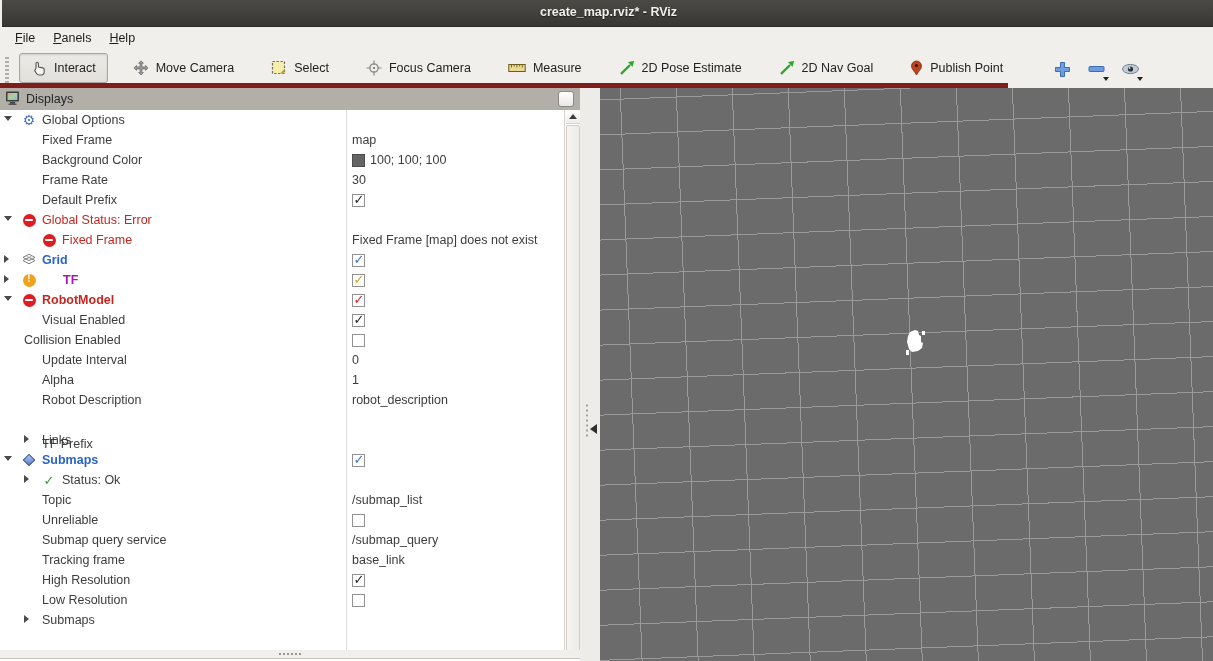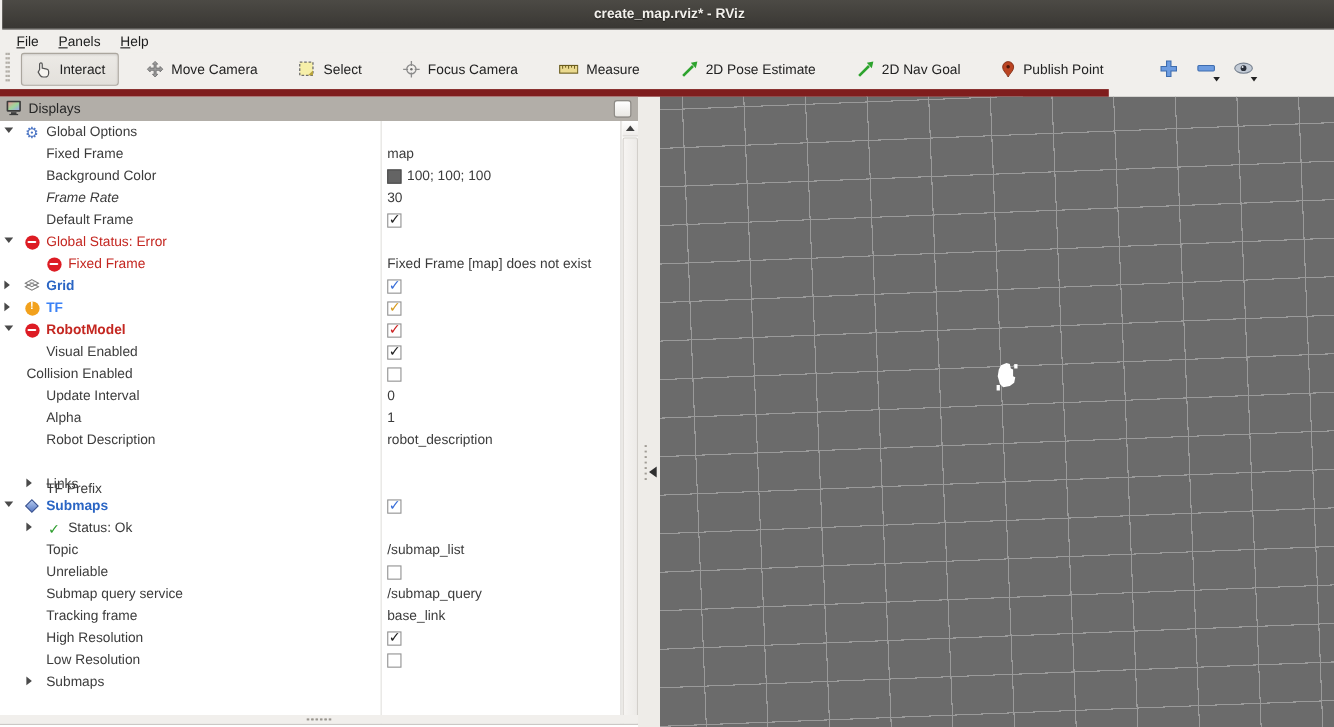--- a/index.html
+++ b/index.html
@@ -14,21 +14,21 @@
     color:#f2f0ec; font-weight:bold; font-size:12.5px; text-shadow:0 1px 1px #1d1c1a; }
 
   
   .menubar { position:absolute; left:0; top:27px; width:1213px; height:21px;
     background:#f1efec; display:flex; align-items:center; padding-left:6px; }
   .menu-item { padding:2px 9px; color:#1c1c1c; cursor:default; }
   .menu-item u { text-decoration:underline; }
 
   
   .toolbar { position:absolute; left:0; top:48px; width:1008px; height:40px;
-    background:#f1efec; border-bottom:7px solid #7f1d1d; display:flex; align-items:flex-start; }
+    background:#f1efec; border-bottom:5px solid #7f1d1d; display:flex; align-items:flex-end; }
   .tb-handle { width:5px; height:26px; border-left:2px dotted #b3afa8; border-right:2px dotted #b3afa8; margin:0 10px 0 5px; }
   .tool-btn { display:flex; align-items:center; gap:7px; padding:6px 11px; margin-right:13px;
     border:1px solid transparent; border-radius:3px; color:#222; white-space:nowrap; }
   .tool-btn.active { background:linear-gradient(#eceae6,#e3e0db); border:1px solid #aba69e;
     box-shadow:inset 0 1px 2px rgba(0,0,0,0.12); }
   .tb-sep { width:1px; height:24px; background:#b6b2ac; margin:0 14px 0 6px; }
   .action-btn { position:relative; display:flex; align-items:center; justify-content:center;
     width:28px; height:28px; margin-right:6px; border-radius:3px; }
   .action-btn .caret { position:absolute; right:1px; bottom:2px; width:0; height:0;
     border-left:3.5px solid transparent; border-right:3.5px solid transparent; border-top:4px solid #222; }
@@ -45,21 +45,21 @@
 
   .tree { position:absolute; left:0; top:22px; width:564px; height:628px; background:#fff; overflow:hidden; }
   .col-divider { position:absolute; left:346px; top:0; width:1px; height:640px; background:#e2e0dd; }
   .tree-row { position:relative; height:20px; width:564px; }
   .row-arrow { position:absolute; top:6px; }
   .arrow-down { width:0; height:0; border-left:4px solid transparent; border-right:4px solid transparent; border-top:5px solid #4a4a4a; }
   .arrow-right { width:0; height:0; border-top:4px solid transparent; border-bottom:4px solid transparent; border-left:5px solid #4a4a4a; margin-top:-1px;}
   .tree-icon { position:absolute; top:3px; width:14px; height:14px; display:flex; align-items:center; justify-content:center; }
   .row-label { position:absolute; top:3px; white-space:nowrap; }
   .row-value { position:absolute; left:352px; top:3px; right:2px; white-space:nowrap; display:flex; align-items:flex-end; gap:5px; }
-  .c-red { color:#c42721; } .c-blue { color:#2a65c4; } .c-orange { color:#3b82f6; } .c-default { color:#3c3c3c; }
+  .c-red { color:#c42721; } .c-blue { color:#2a65c4; } .c-orange { color:#a21caf;margin-left:21px; } .c-default { color:#3c3c3c; }
   .bold { font-weight:bold; }
 
   .icon-error { background:#dd1c24; border-radius:50%; width:13px; height:13px; position:relative; }
   .icon-error::after { content:""; position:absolute; left:2.5px; top:5.25px; width:8px; height:2.6px; background:#fff; border-radius:1px; }
   .icon-warn { background:#f2a11c; border-radius:50%; width:13px; height:13px; position:relative; }
   .icon-warn::after { content:"!"; position:absolute; left:0; top:-1px; width:13px; text-align:center; color:#fff; font-weight:bold; font-size:10px; }
   .icon-gear { color:#4a74c4; font-size:14px; line-height:13px; }
   .icon-ok { color:#2f9e2f; font-weight:bold; font-size:13px; line-height:13px; }
 
   .checkbox { width:13px; height:13px; background:#fff; border:1px solid #919191; position:relative; margin-top:1px; }
@@ -255,27 +255,27 @@
             </div>
           </div>
           <div class="tree-row">
             <span class="row-label c-default" style="left: 42px;">Background Color</span>
             <div class="row-value">
               <div class="swatch" style="background: rgb(100, 100, 100);"></div>
               <span>100; 100; 100</span>
             </div>
           </div>
           <div class="tree-row">
-            <span class="row-label c-default" style="left: 42px; font-style: italic;">Frame Rate</span>
+            <span class="row-label c-default" style="left: 42px;">Frame Rate</span>
             <div class="row-value">
               <span>30</span>
             </div>
           </div>
           <div class="tree-row">
-            <span class="row-label c-default" style="left: 42px;">Default Frame</span>
+            <span class="row-label c-default" style="left: 42px;">Default Prefix</span>
             <div class="row-value">
               <div class="checkbox">
                 <span class="mark" style="color: rgb(34, 34, 34);">✓</span>
               </div>
             </div>
           </div>
           <div class="tree-row">
             <div class="row-arrow arrow-down" style="left: 4px;"></div>
             <span class="tree-icon" style="left: 22px;">
               <span class="icon-error" style="display:block"></span>

